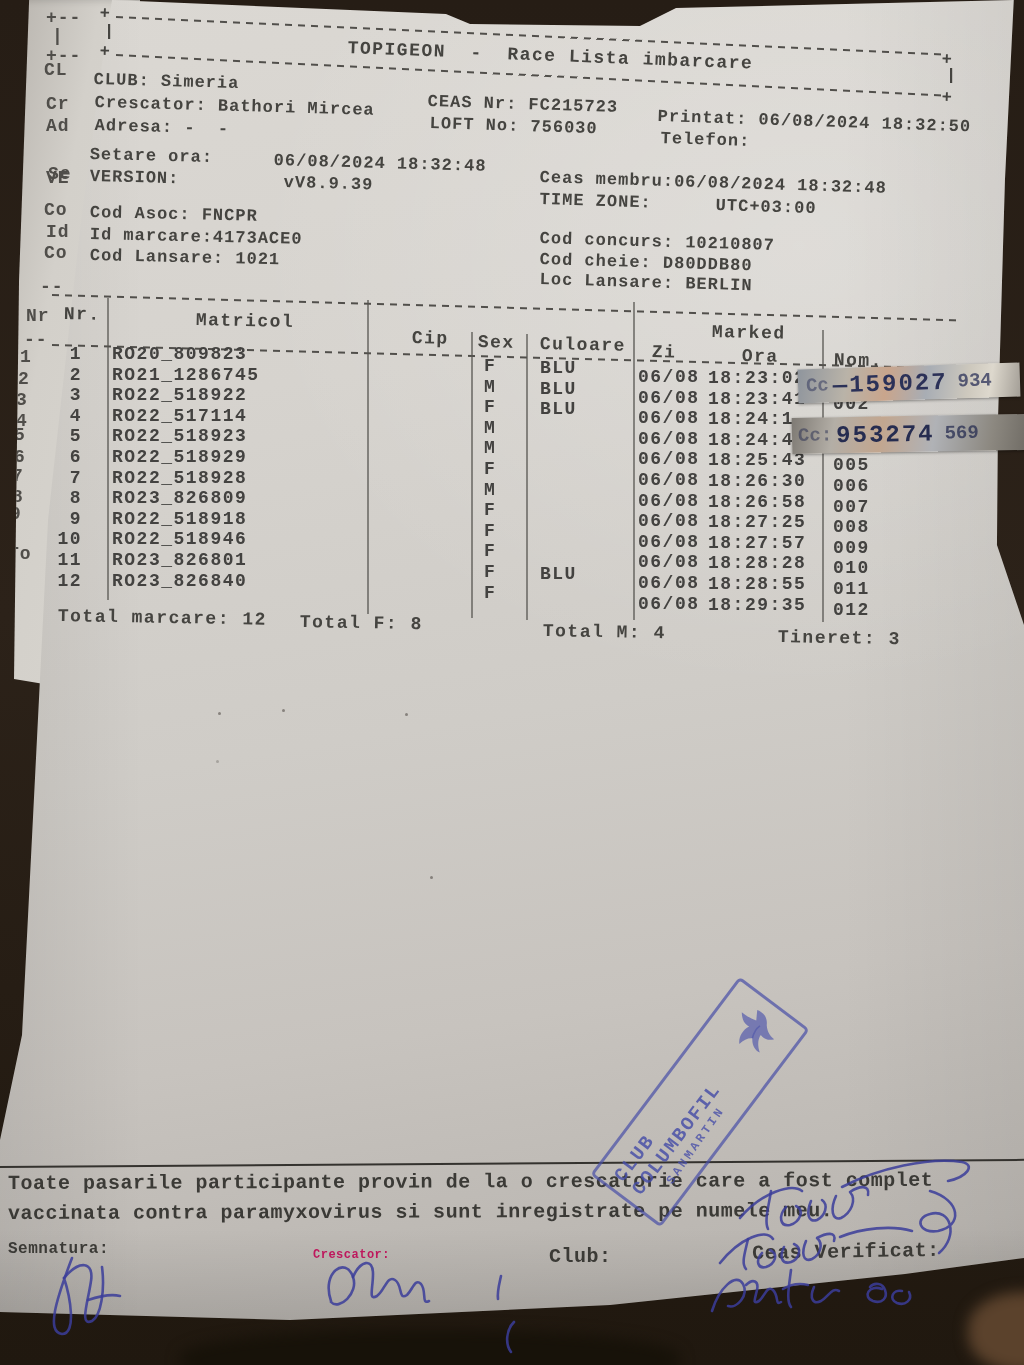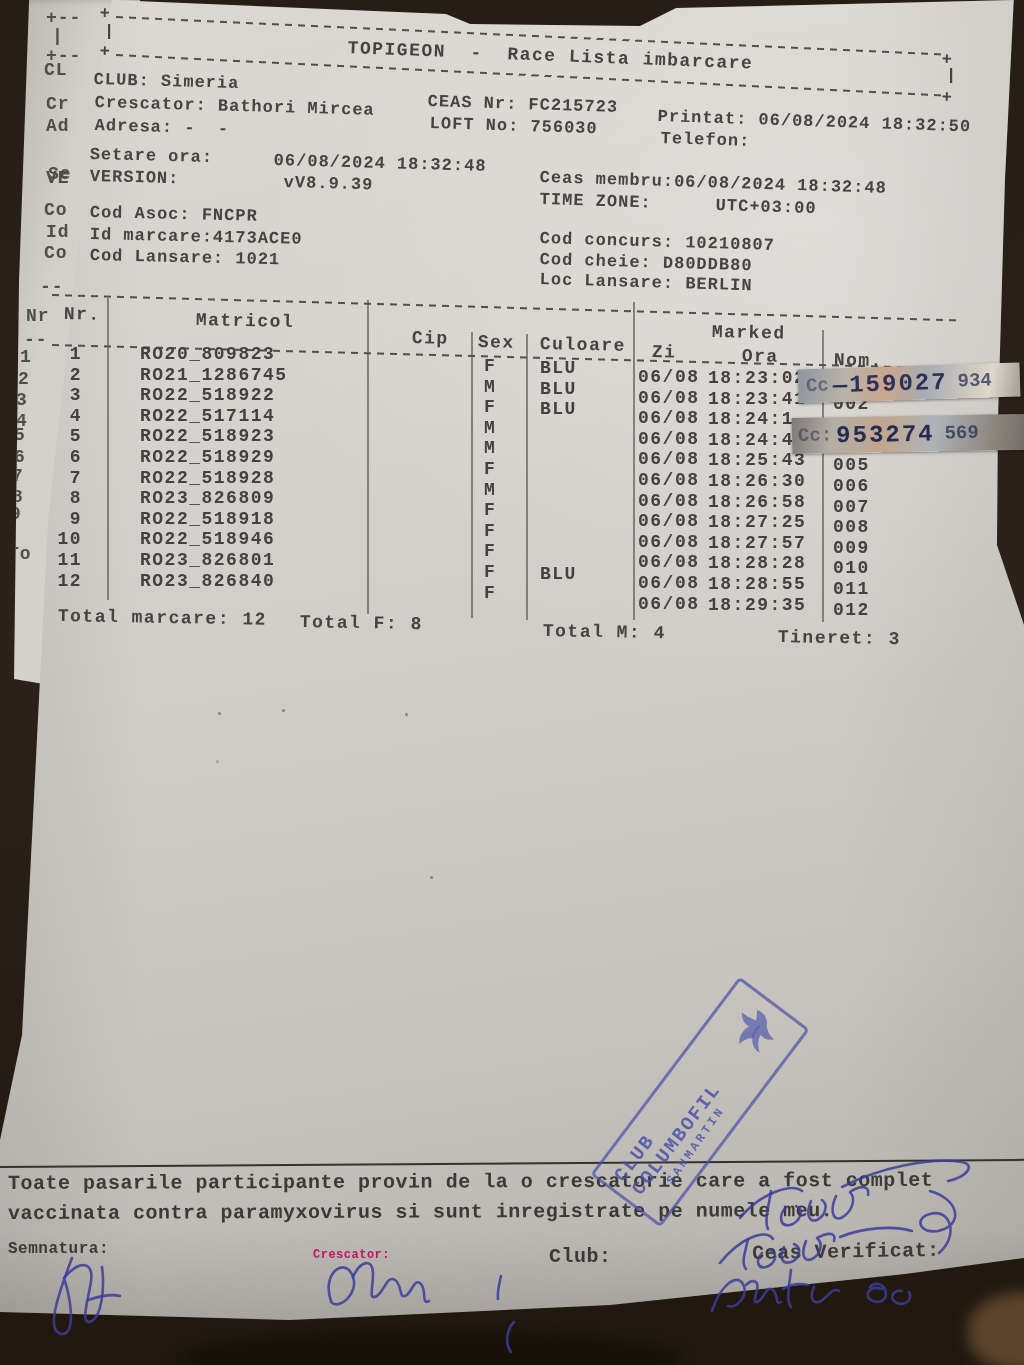--- a/index.html
+++ b/index.html
@@ -162,21 +162,21 @@
         <div>4</div>
         <div>5</div>
         <div>6</div>
         <div>7</div>
         <div>8</div>
         <div>9</div>
         <div>10</div>
         <div>11</div>
         <div>12</div>
       </div>
-    <div class="col" id="col-matricol" style="left:112px;top:344px;margin-left:28px;">
+    <div class="col" id="col-matricol" style="left:112px;top:344px;">
         <div>RO20_809823</div>
         <div>RO21_1286745</div>
         <div>RO22_518922</div>
         <div>RO22_517114</div>
         <div>RO22_518923</div>
         <div>RO22_518929</div>
         <div>RO22_518928</div>
         <div>RO23_826809</div>
         <div>RO22_518918</div>
         <div>RO22_518946</div>

